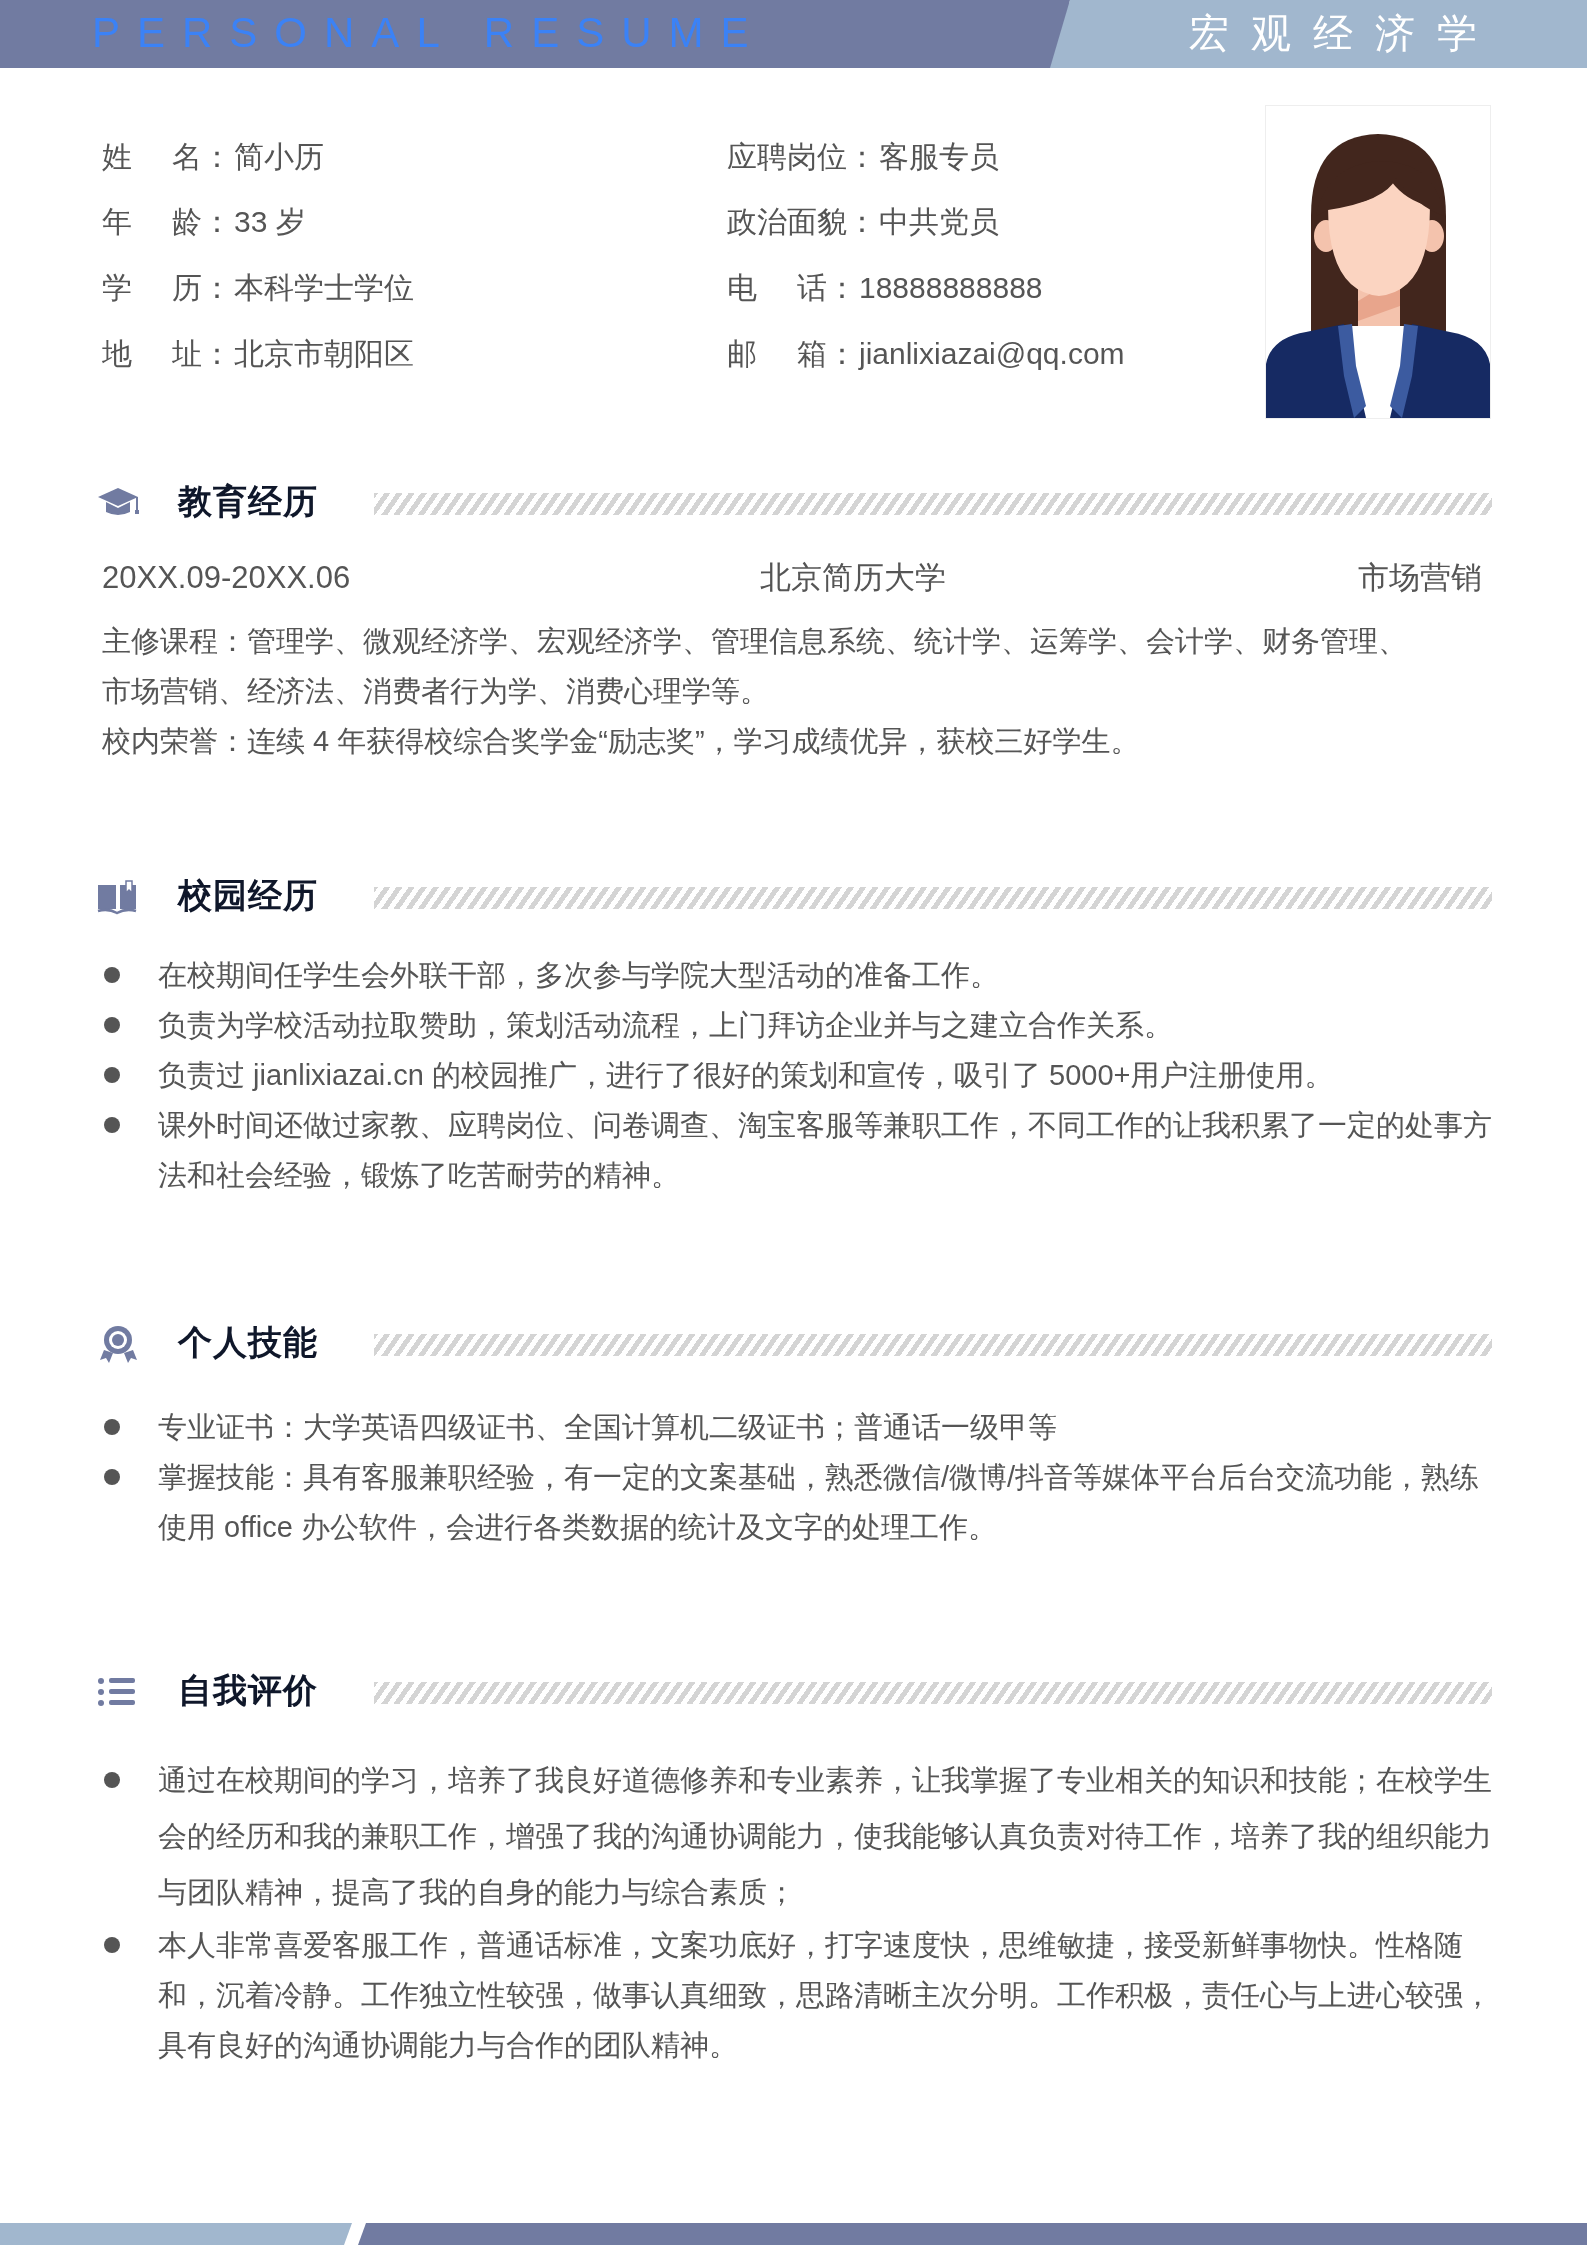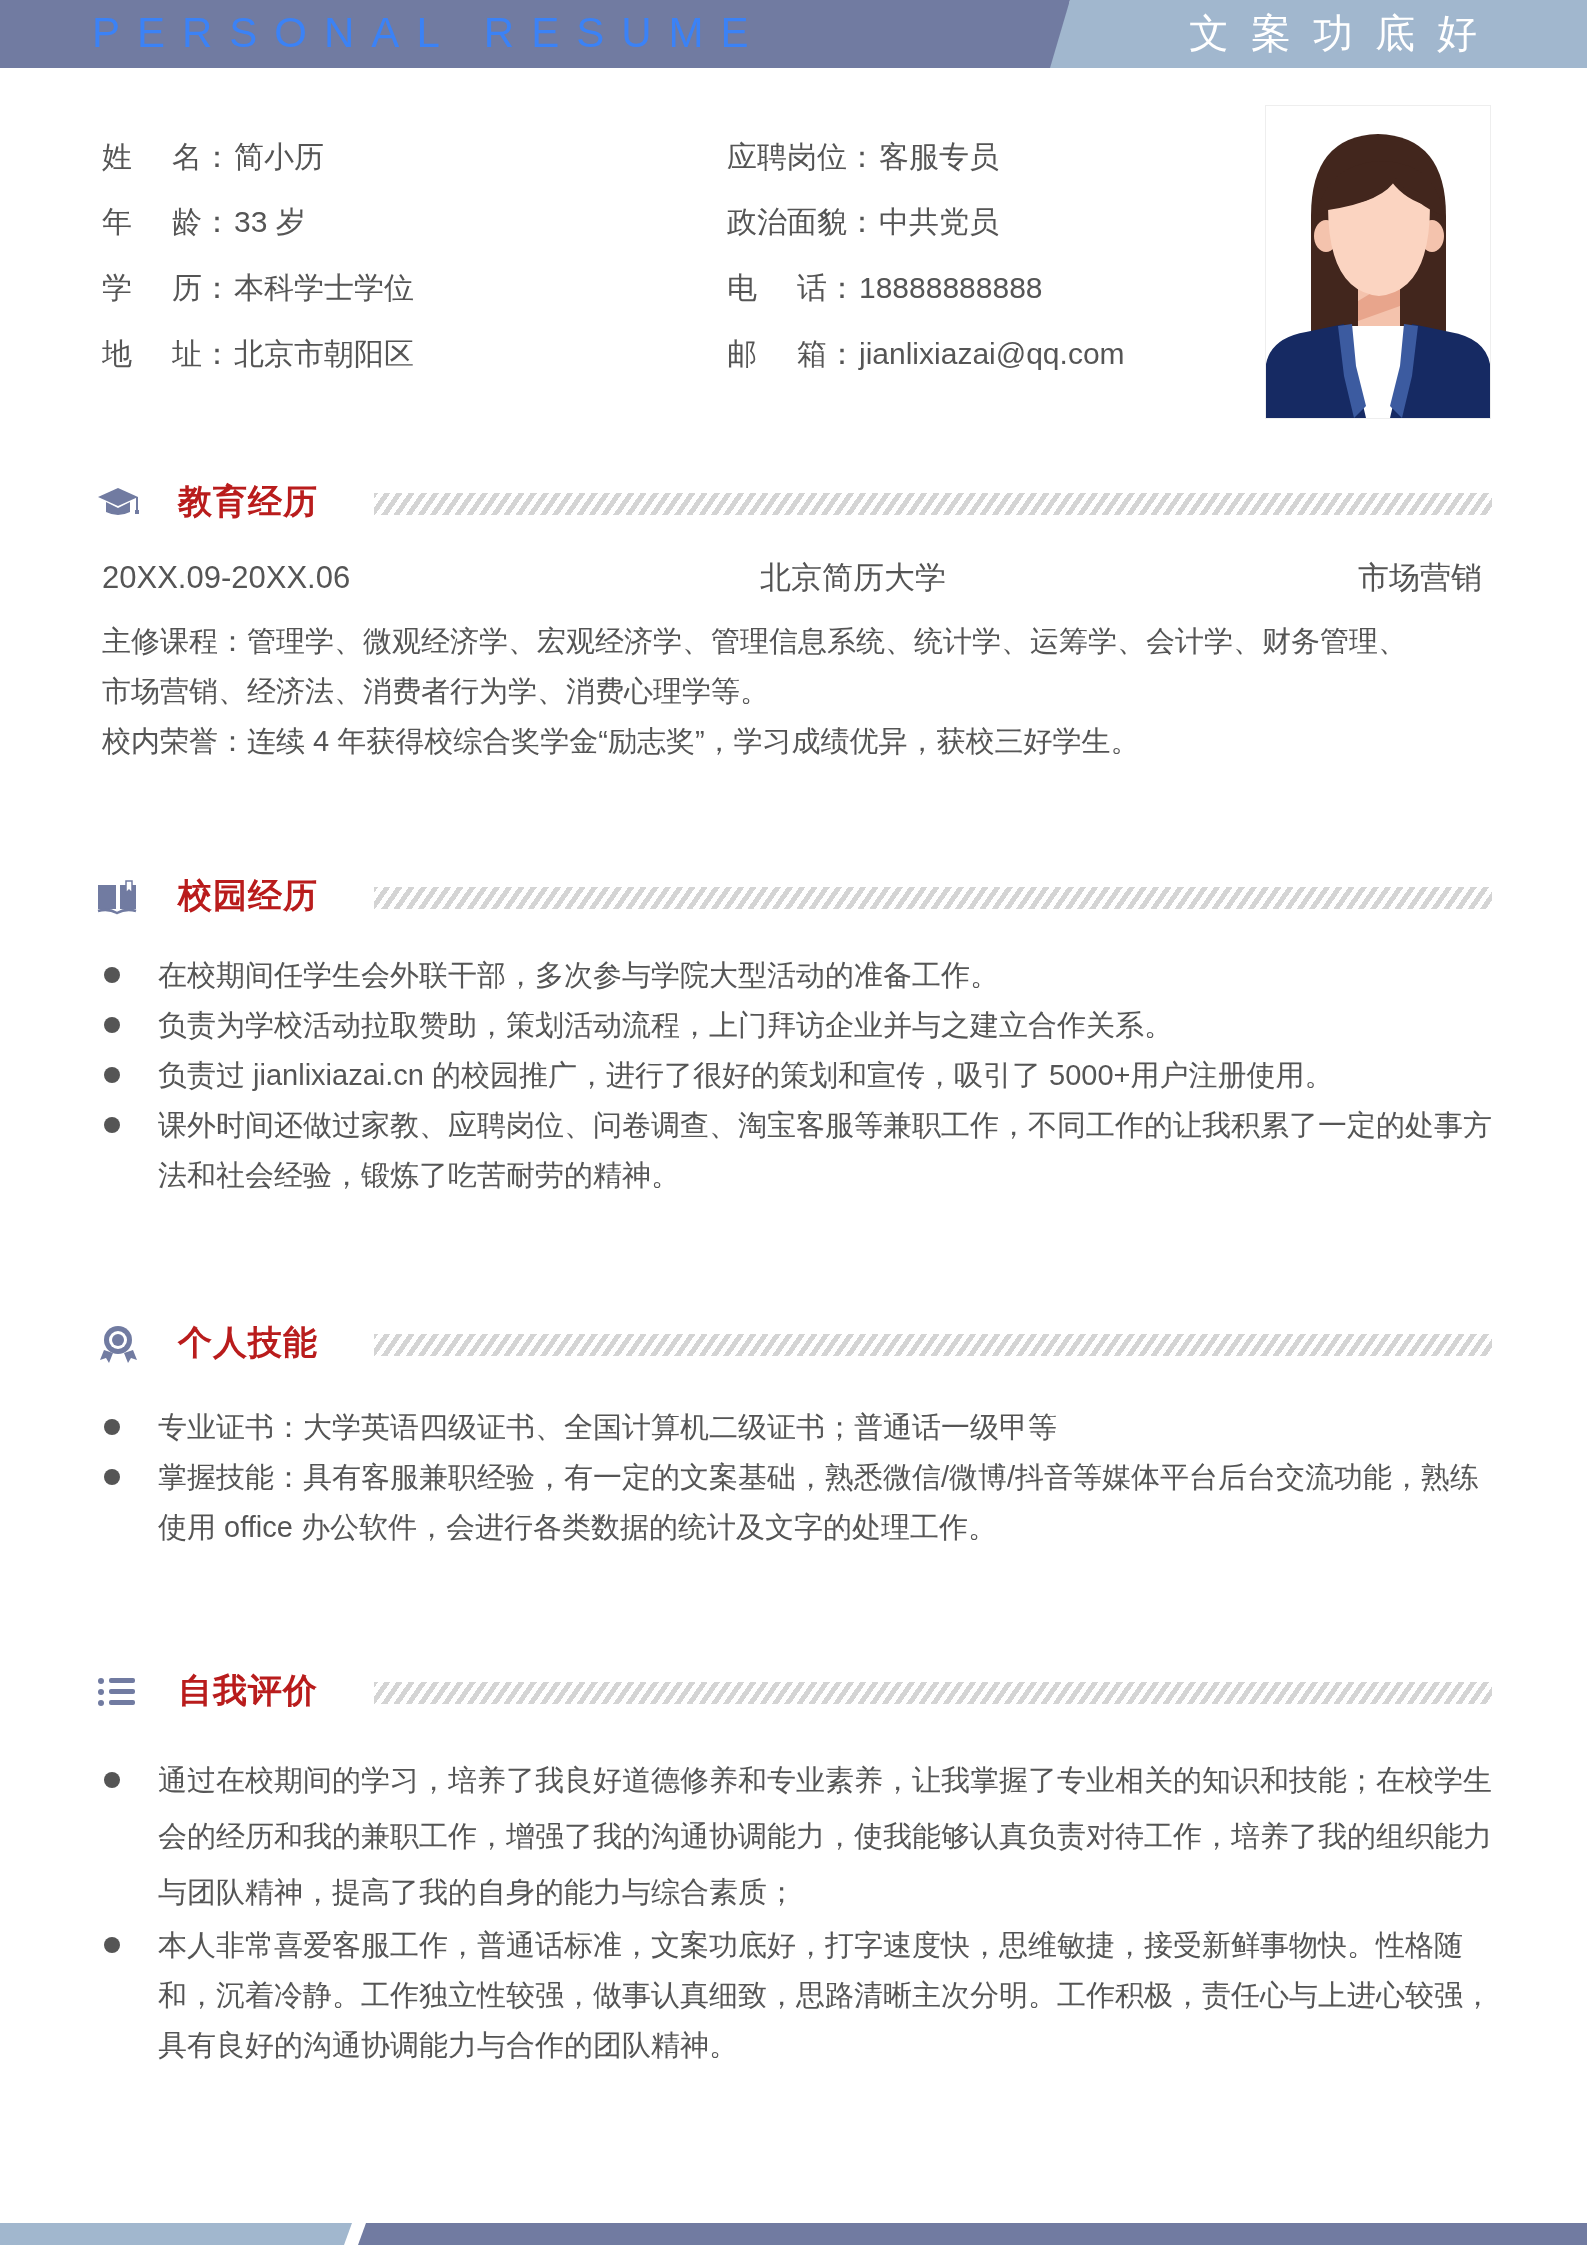--- a/index.html
+++ b/index.html
@@ -45,21 +45,21 @@
   
   .photo {
     position: absolute; left: 1265px; top: 105px; width: 224px; height: 312px;
     border: 1px solid #eeeeee; background: #fff; overflow: hidden;
   }
   
   .sec-hdr { position: absolute; left: 96px; width: 1400px; height: 50px; }
   .sec-icon { position: absolute; left: 0; top: 6px; width: 44px; height: 40px; }
   .sec-title {
     position: absolute; left: 82px; top: 0; font-size: 34px; line-height: 48px;
-    color: #b91c1c; font-weight: bold; letter-spacing: 1px;
+    color: #0f172a; font-weight: bold; letter-spacing: 1px;
   }
   .sec-stripe {
     position: absolute; left: 278px; top: 16px; width: 1118px; height: 22px;
     background: repeating-linear-gradient(-55deg, #ffffff 0px, #ffffff 5px, #d4d4d4 5px, #d4d4d4 10px);
   }
   
   .para { position: absolute; left: 102px; width: 1400px; font-size: 29px; line-height: 50px; color: #555; }
   .edu-line { position: absolute; top: 556px; left: 102px; width: 1380px; font-size: 31px; line-height: 44px; color: #555; }
   .edu-date { position: absolute; left: 0; }
   .edu-school { position: absolute; left: 658px; }
@@ -72,21 +72,21 @@
   .blist.tall li { line-height: 56px; }
   .blist.tall li .dot { top: 20px; }
 </style>
 </head>
 <body>
 
 <div class="hdr">
   <div class="hdr-left"></div>
   <div class="hdr-right"></div>
   <div class="hdr-en">PERSONAL RESUME</div>
-  <div class="hdr-cn">文案功底好</div>
+  <div class="hdr-cn">宏观经济学</div>
 </div>
 
 <div>
 
   <div class="info-row" style="left:102px;top:137px;">
     <span class="lbl lbl-justify">
         <span>姓</span>
         <span>名</span>
       </span><span class="colon">：</span><span>简小历</span>
   </div>

